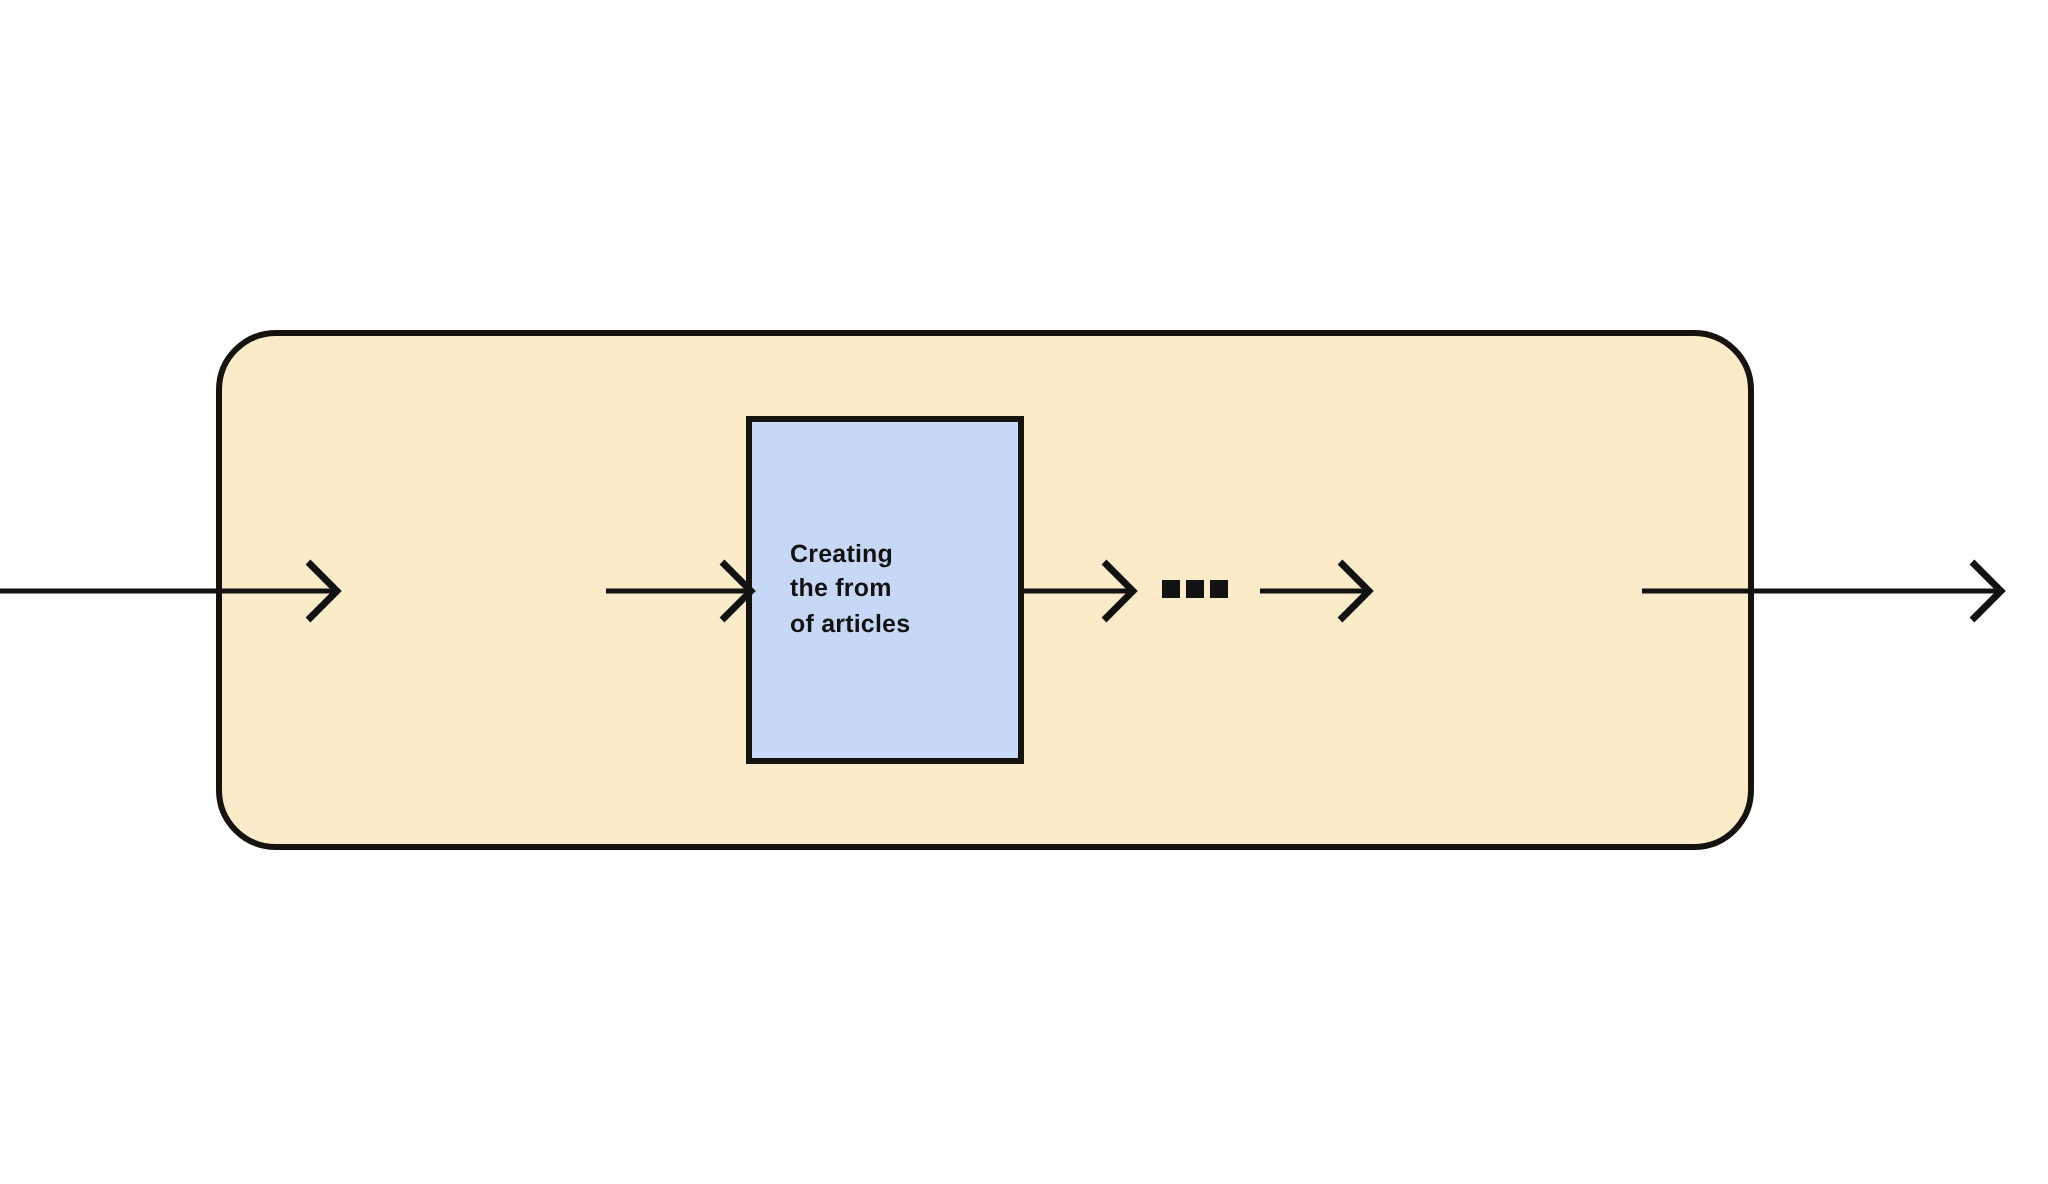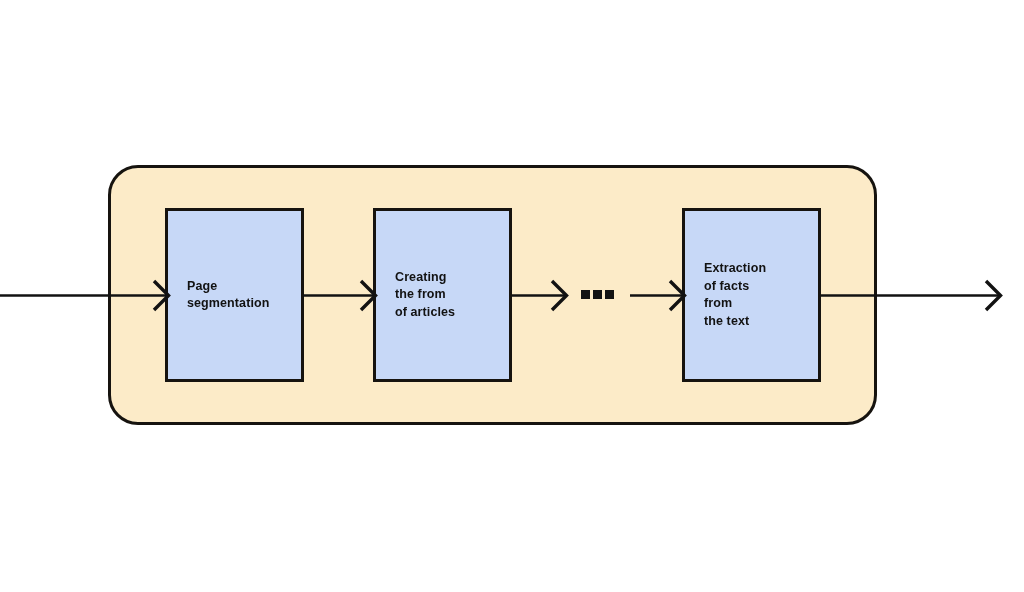--- a/index.html
+++ b/index.html
@@ -105,37 +105,27 @@
     stroke-linejoin: miter;
   }
 </style>
 </head>
 <body>
 
 <div id="diagram-canvas">
 
   <div class="group-container"></div>
 
-  <div class="process-box" id="box-1">
-    <div class="box-label">Page
-segmentation</div>
-  </div>
 
   <div class="process-box" id="box-2">
     <div class="box-label">Creating
 the from
 of articles</div>
   </div>
 
-  <div class="process-box" id="box-3">
-    <div class="box-label">Extraction
-of facts
-from
-the text</div>
-  </div>
 
   <div class="ellipsis-group">
     <span class="ellipsis-dot d1"></span>
     <span class="ellipsis-dot d2"></span>
     <span class="ellipsis-dot d3"></span>
   </div>
 
   <svg class="connectors" viewBox="0 0 1024 592">
 
     <g>

